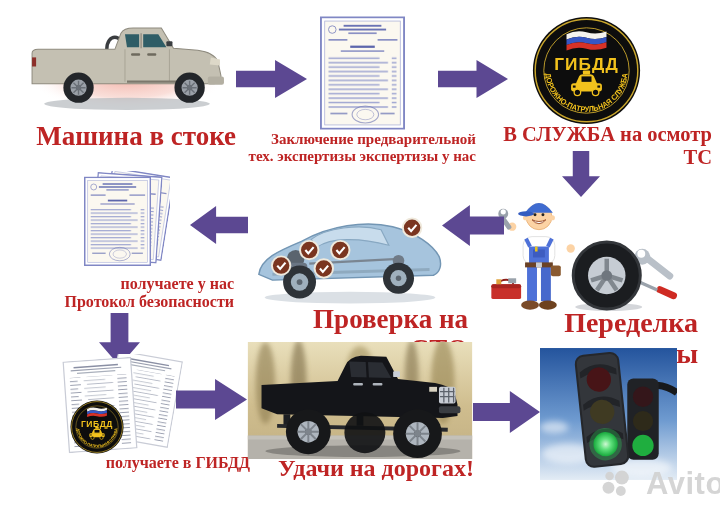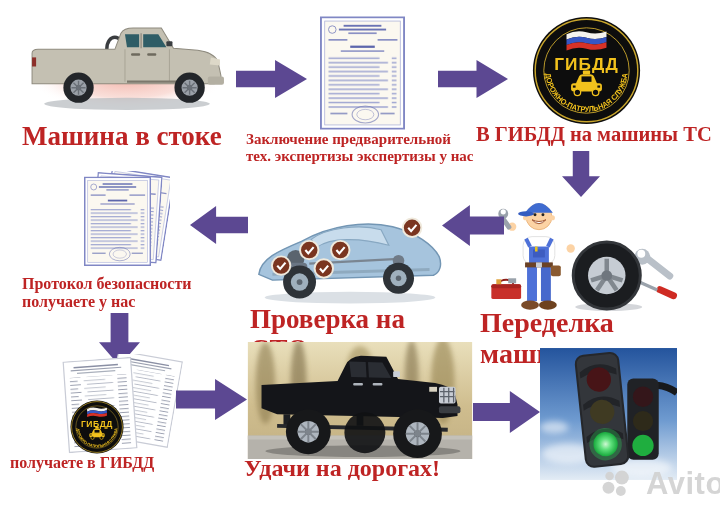--- a/index.html
+++ b/index.html
@@ -3,21 +3,21 @@
 <meta charset="utf-8">
 <style>
   html,body{margin:0;padding:0;background:#fff;}
   .stage{position:relative;width:720px;height:511px;background:#ffffff;overflow:hidden;
          font-family:"Liberation Serif",serif;}
   .art{position:absolute;margin:0;padding:0;}
   .art svg{display:block;width:100%;height:100%;}
   .arrow{position:absolute;}
   .arrow svg{display:block;width:100%;height:100%;}
   .arrow polygon,.arrow use{fill:#5c4892;}
-  .lbl{position:absolute;color:#be2424;font-weight:700;text-align:left;line-height:1.12;}
+  .lbl{position:absolute;color:#be2424;font-weight:700;text-align:right;line-height:1.12;}
   .cap span{display:block;}
   .wm{position:absolute;display:flex;align-items:center;gap:15px;opacity:.92;}
   .wm-text{font-family:"Liberation Sans",sans-serif;font-weight:700;font-size:31px;
            color:#d2d2d2;letter-spacing:.5px;}
 </style>
 </head>
 <body>
 
 <svg width="0" height="0" style="position:absolute" aria-hidden="true">
   <defs>
@@ -176,21 +176,21 @@
     <svg viewBox="0 0 100 60" preserveAspectRatio="none">
         <use href="#arrow-right"></use>
       </svg>
   </div>
 
   <figure class="art" style="left:532px;top:16px;width:109px;height:109px">
     <svg viewBox="0 0 120 120" xmlns="http://www.w3.org/2000/svg">
         <use href="#gibdd-sym"></use>
       </svg>
   </figure>
-  <div class="lbl" style="left:476px;top:123px;width:236px;font-size:20.5px">В ГИБДД на машины ТС</div>
+  <div class="lbl" style="left:476px;top:123px;width:236px;font-size:20.5px">В СЛУЖБА на осмотр ТС</div>
 
   <div class="arrow" style="left:562px;top:151px;width:38px;height:46px">
     <svg viewBox="0 0 60 100" preserveAspectRatio="none">
         <use href="#arrow-down"></use>
       </svg>
   </div>
 
   <figure class="art" style="left:489px;top:189px;width:90px;height:124px">
     <svg viewBox="0 0 90 125" xmlns="http://www.w3.org/2000/svg">
       <rect x="2" y="96" width="30" height="15" rx="2" fill="#c8302a"></rect>
@@ -320,22 +320,22 @@
         </g>
       <g transform="translate(12,3) rotate(4 39 52)">
           <use href="#doc-sym" width="76" height="102"></use>
         </g>
       <g transform="translate(0,6)">
           <use href="#doc-sym" width="78" height="104"></use>
         </g>
     </svg>
   </figure>
   <div class="lbl cap" style="left:22px;top:275px;width:212px;font-size:16px">
+    <span>получаете у нас</span>
     <span>Протокол безопасности</span>
-    <span>получаете у нас</span>
   </div>
 
   <div class="arrow" style="left:99px;top:313px;width:41px;height:53px">
     <svg viewBox="0 0 60 100" preserveAspectRatio="none">
         <use href="#arrow-down"></use>
       </svg>
   </div>
 
   <figure class="art" style="left:62px;top:354px;width:124px;height:102px">
     <svg viewBox="0 0 124 102" xmlns="http://www.w3.org/2000/svg">

